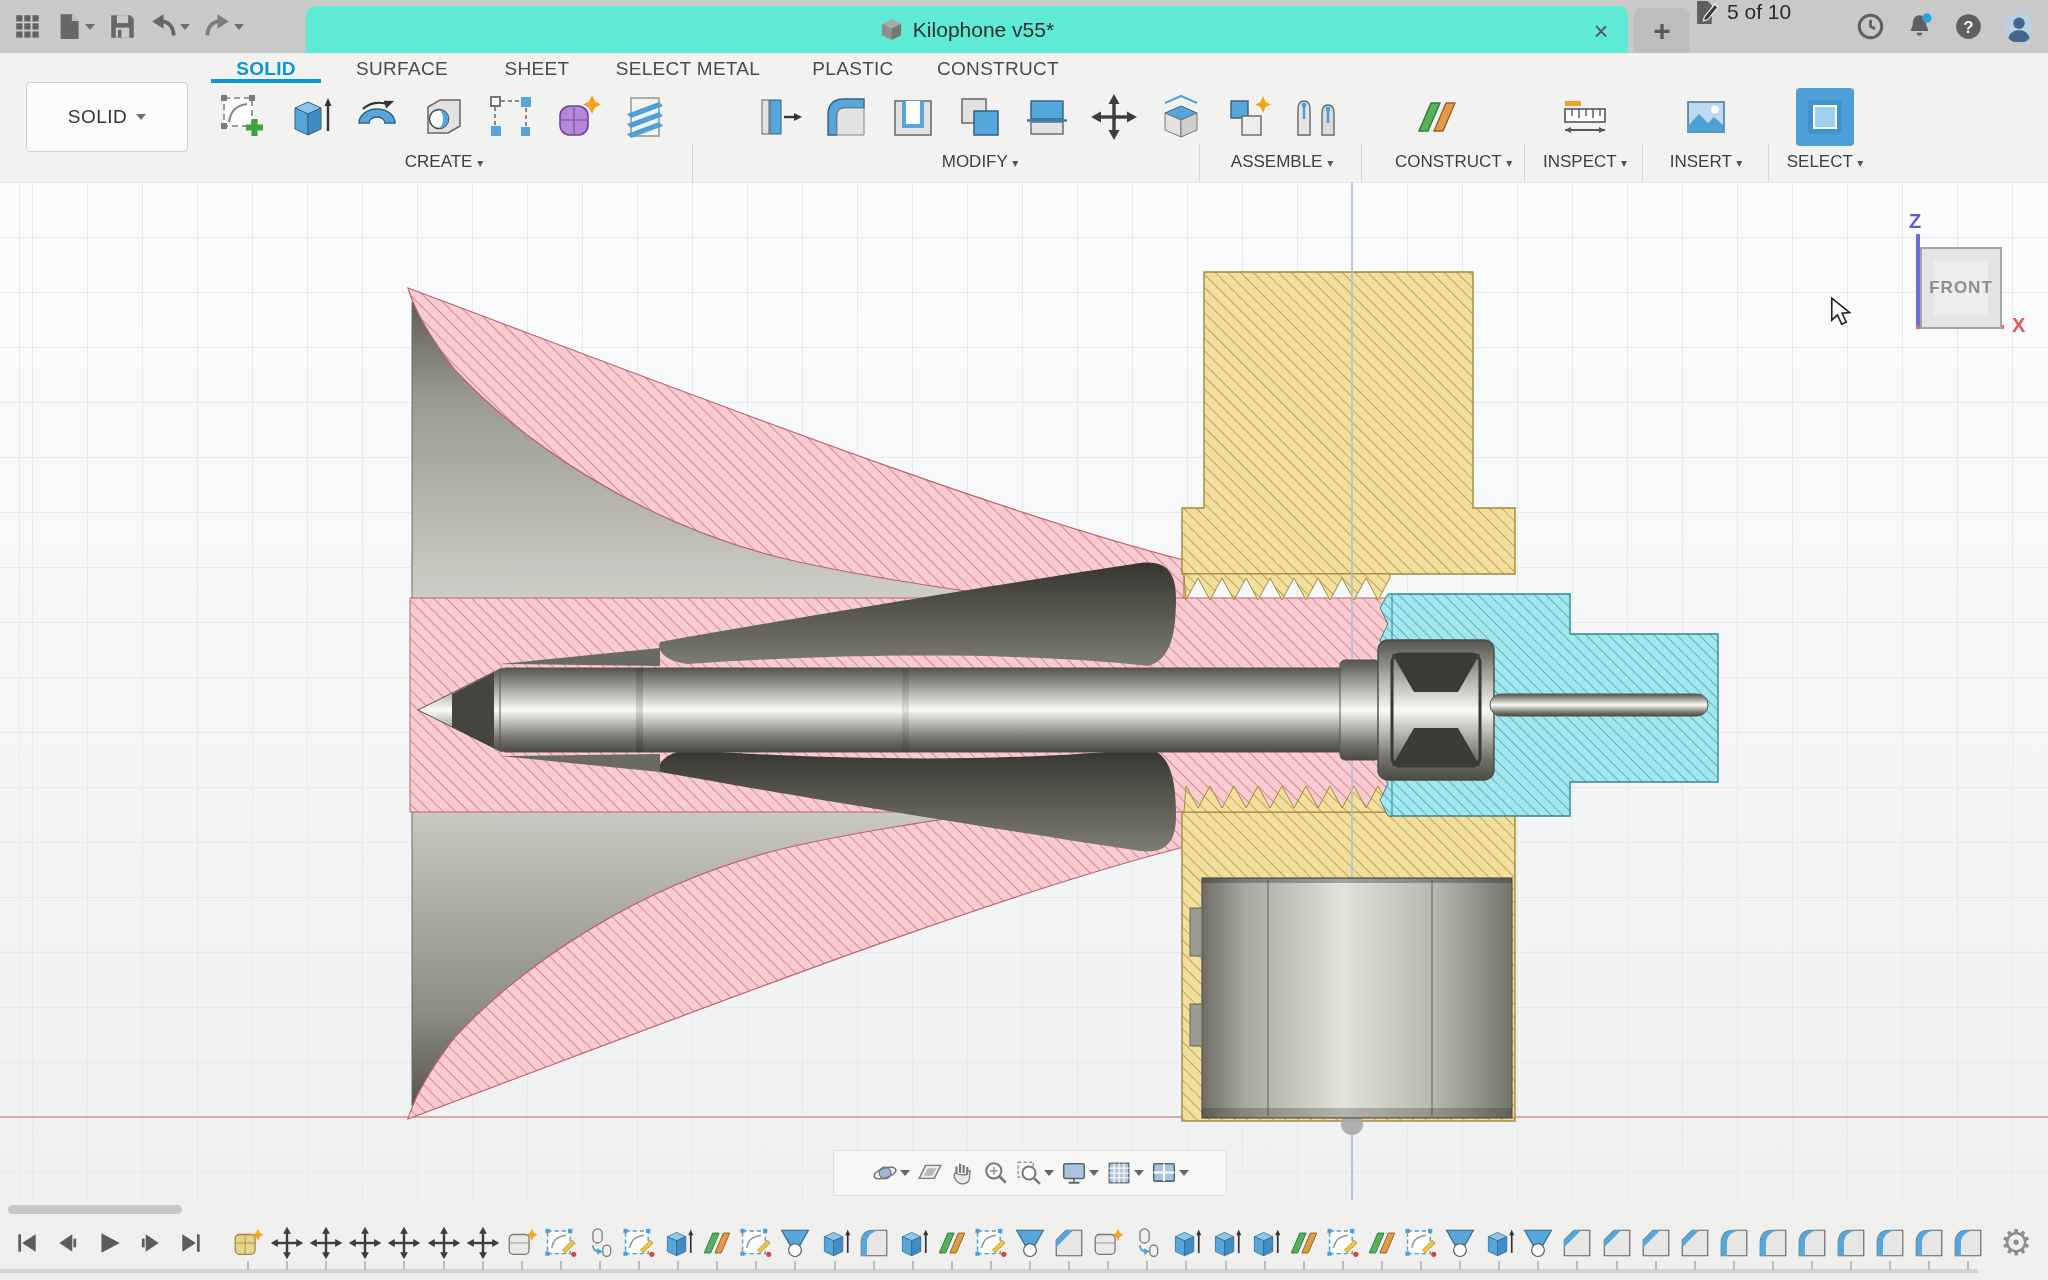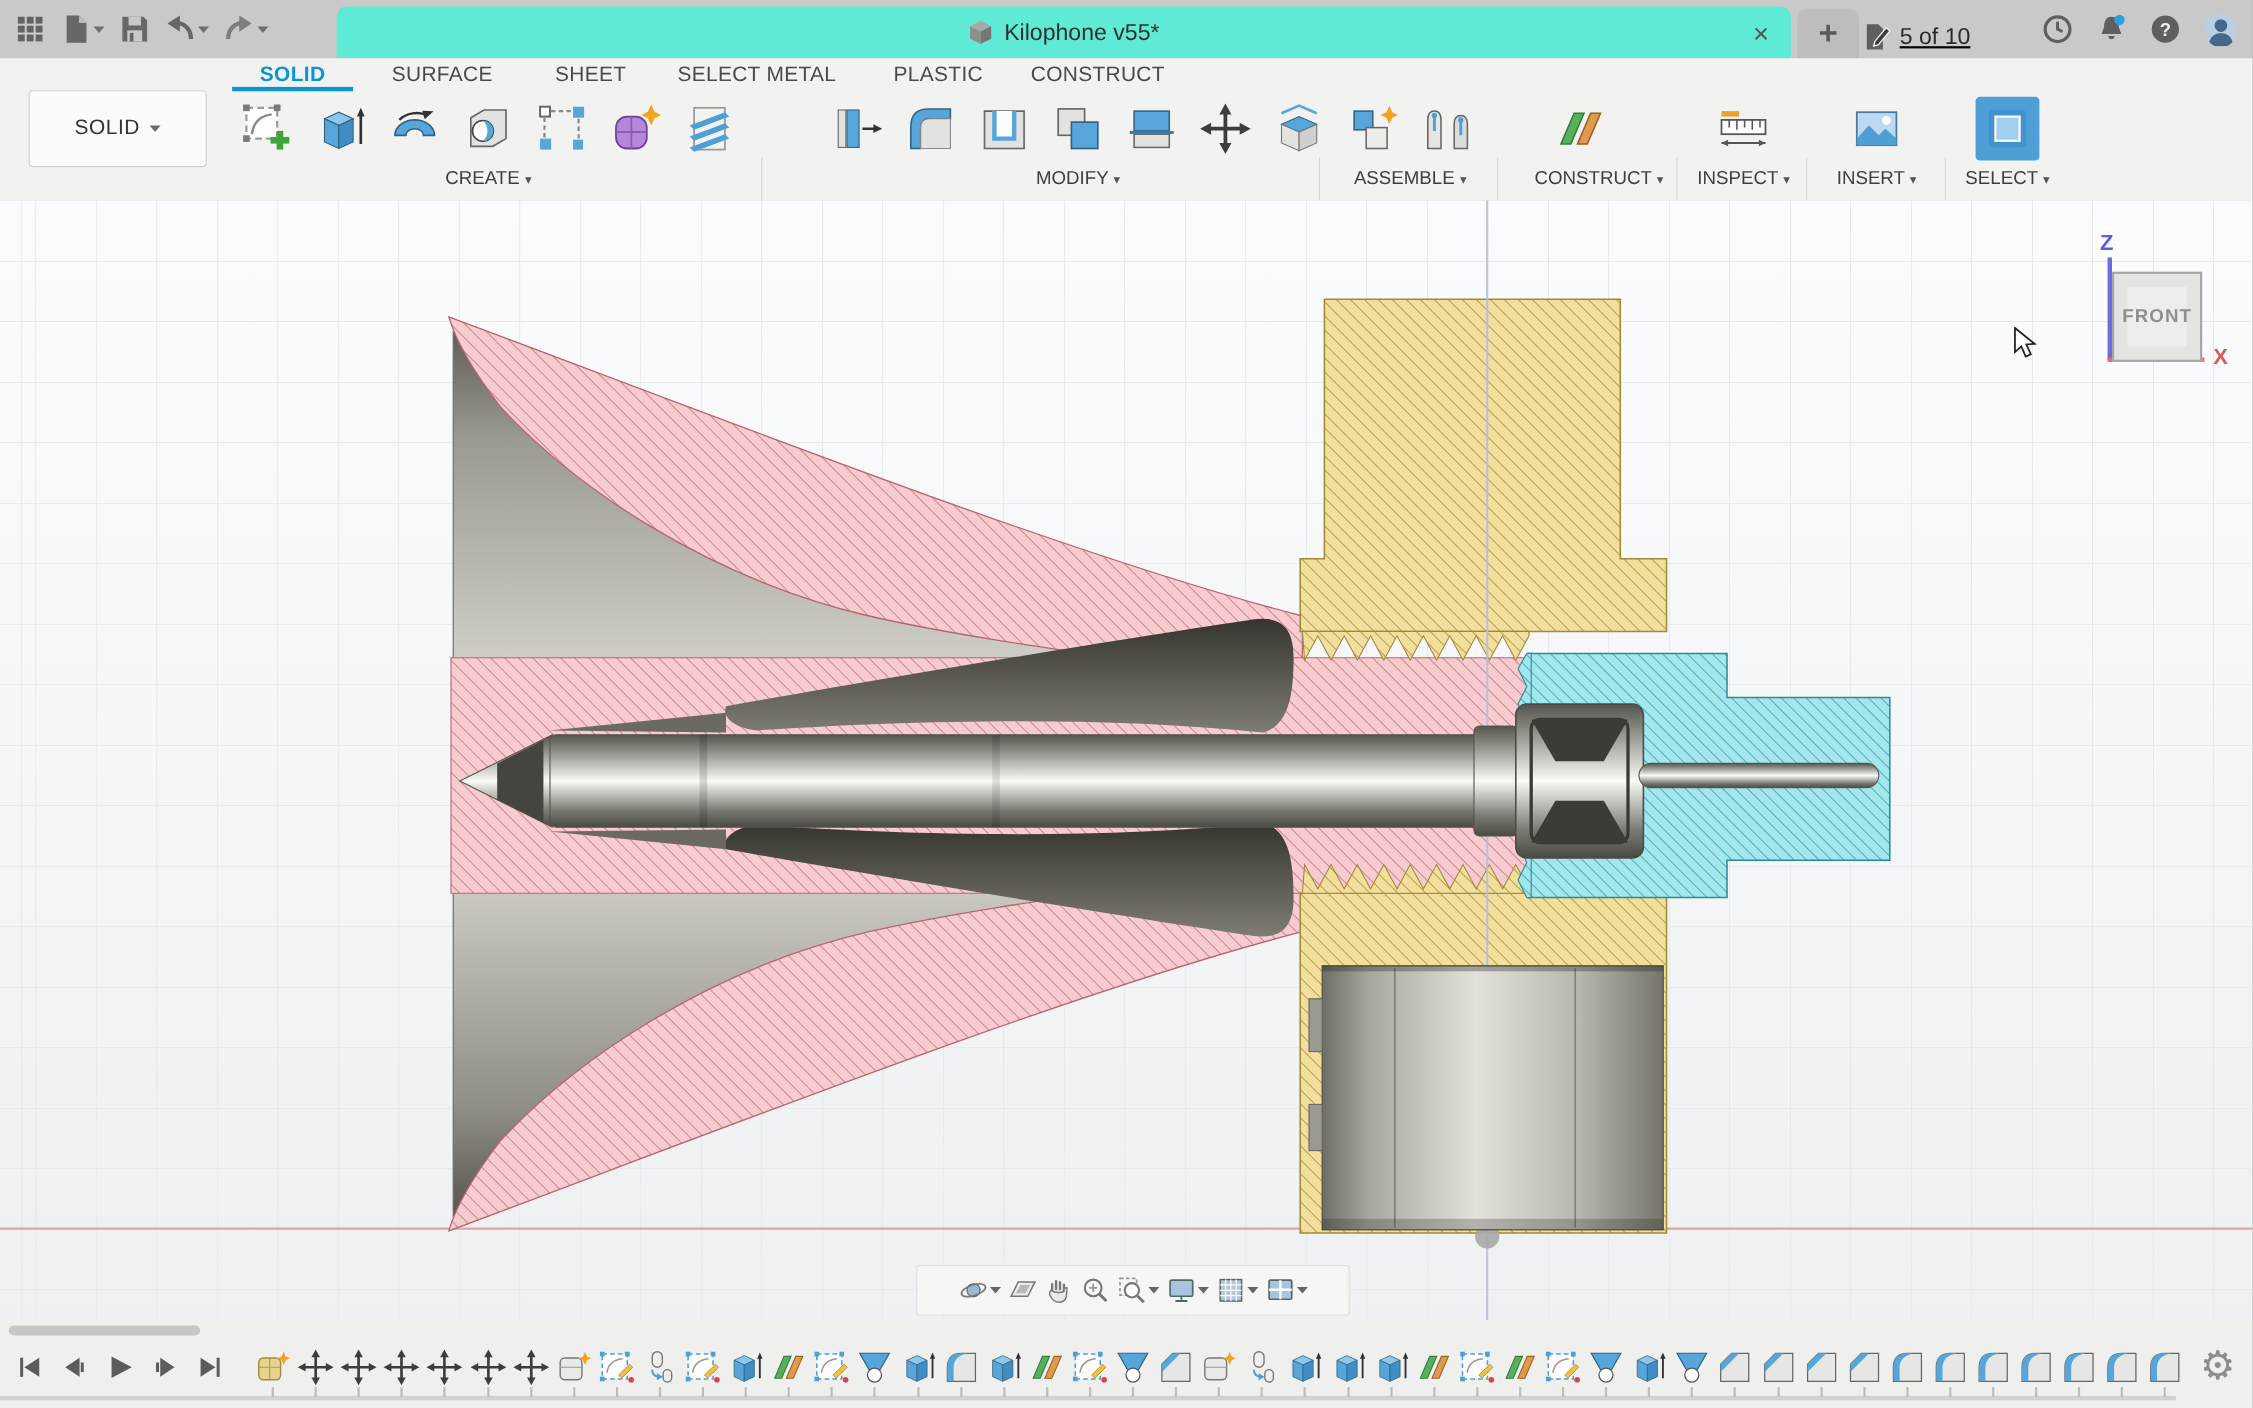--- a/index.html
+++ b/index.html
@@ -13,21 +13,21 @@
   .qa-btn{display:flex;align-items:center;gap:3px;cursor:pointer;}
   .caret{width:0;height:0;border-left:6px solid transparent;border-right:6px solid transparent;border-top:7px solid #6e6e6e;}
   .caret.sm{border-left-width:5px;border-right-width:5px;border-top-width:6px;}
   #doc-tab{left:306px;top:6px;width:1322px;height:47px;background:#5eead4;border-radius:9px 9px 0 0;
            display:flex;align-items:center;justify-content:center;}
   #doc-tab .title{font-size:21px;color:#2f2f2f;margin-left:10px;}
   #tab-close{right:14px;top:12px;width:26px;height:26px;display:flex;align-items:center;justify-content:center;
              font-size:25px;color:#555;cursor:pointer;position:absolute;}
   #new-tab{left:1634px;top:8px;width:56px;height:45px;background:#bdbdbd;border-radius:8px 8px 0 0;
            display:flex;align-items:center;justify-content:center;font-size:30px;color:#5a5a5a;font-weight:bold;}
-  #version-badge{left:1694px;top:0;height:67px;display:flex;align-items:center;gap:8px;text-decoration:underline;}
+  #version-badge{left:1694px;top:0;height:67px;display:flex;align-items:flex-start;gap:8px;}
   #version-badge .txt{font-size:21px;color:#2a2a2a;}
   #status-icons{right:14px;top:0;height:53px;display:flex;align-items:center;gap:22px;}
   
   #ribbon{left:0;top:53px;width:2048px;height:129px;background:#f2f2f1;border-bottom:1px solid #d3d3d3;}
   .rtab{position:absolute;top:5px;transform:translateX(-50%);font-size:19px;color:#4a4a4a;letter-spacing:.3px;cursor:pointer;white-space:nowrap;}
   .rtab.active{color:#0a96d2;font-weight:bold;}
   #tab-underline{left:211px;top:26px;width:110px;height:4px;background:#0a96d2;}
   #ws-box{left:26px;top:29px;width:160px;height:68px;background:#fbfbfa;border:1px solid #cfcfcf;border-radius:4px;
           display:flex;align-items:center;justify-content:center;gap:9px;cursor:pointer;}
   #ws-box span{font-size:19px;color:#333;letter-spacing:.5px;}

